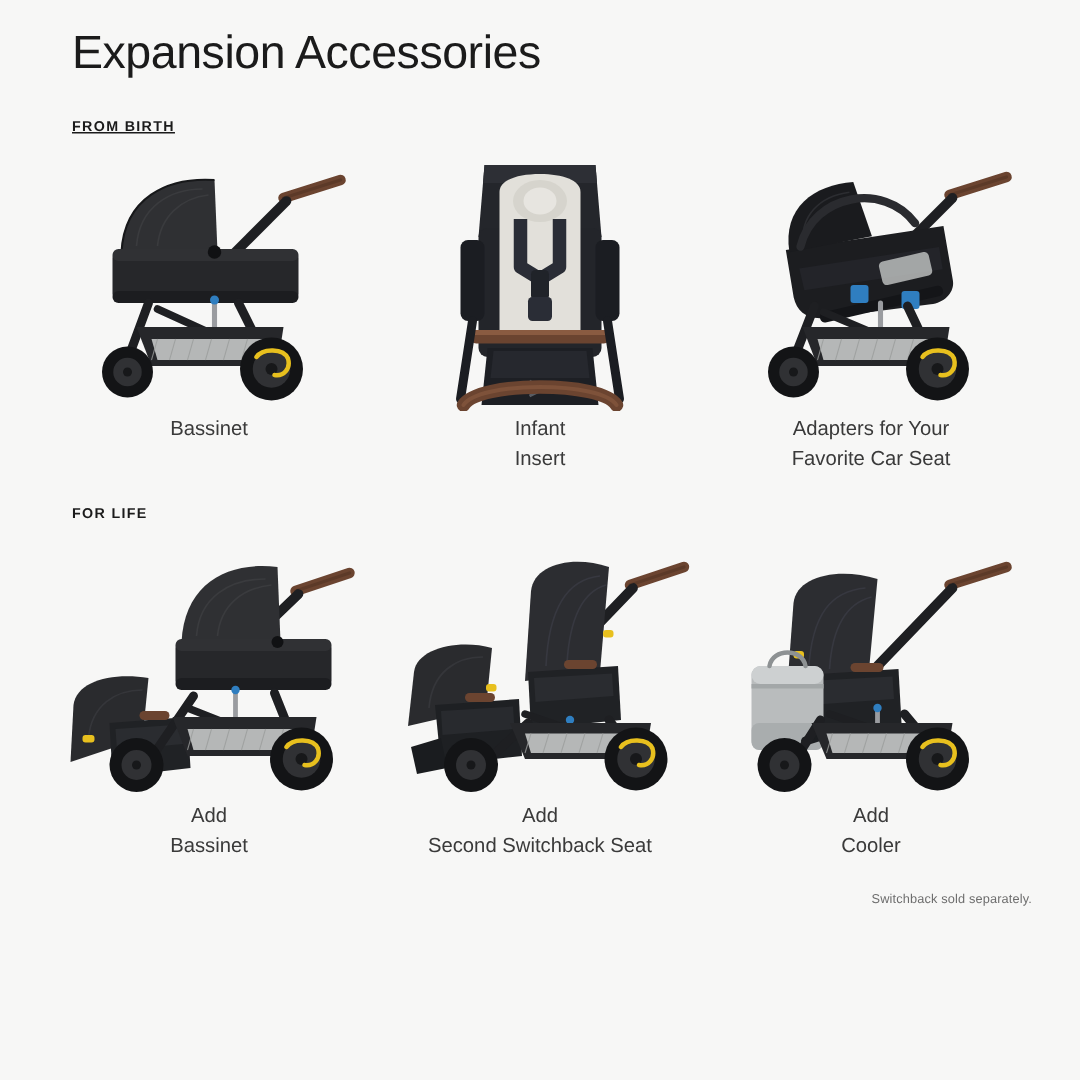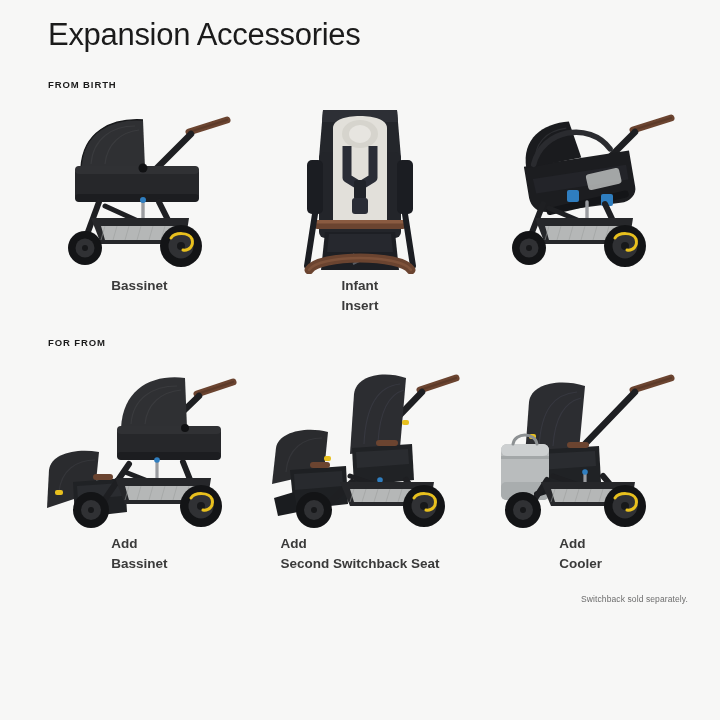--- a/index.html
+++ b/index.html
@@ -43,21 +43,21 @@
   }
 
   
   .section-label {
     font-size: 9.5px;
     font-weight: 700;
     letter-spacing: 0.9px;
     color: #1b1b1b;
     margin-left: 16px;
   }
-  .section-from-birth { margin-top: 27px; }
+  .section-from-birth { margin-top: 27px; text-decoration: underline; }
   .section-for-life   { margin-top: 22px; }
 
   
   .grid {
     display: grid;
     grid-template-columns: repeat(3, 1fr);
     column-gap: 6px;
     margin-top: 4px;
   }
   .cell {
@@ -67,25 +67,25 @@
   }
   .figure {
     height: 180px;
     width: 100%;
     display: flex;
     align-items: center;
     justify-content: center;
   }
   .figure svg { display: block; }
   .caption {
-    text-align: left;
+    text-align: center;
     font-size: 13.5px;
     line-height: 1.45;
     color: #3a3a3a;
-    font-weight: 700;
+    font-weight: 400;
     margin-top: 2px;
     white-space: pre-line;
   }
 
   
   .footnote {
     position: absolute;
     right: 32px;
     bottom: 8px;
     font-size: 8.5px;
@@ -240,24 +240,26 @@
           <circle cx="144" cy="152" r="21" fill="#131416"></circle>
           <circle cx="144" cy="152" r="12.5" fill="#303134"></circle>
           <circle cx="144" cy="152" r="4" fill="#17181a"></circle>
           <path d="M134 144 C138 138 152 138 155 145 C157 152 152 157 146 156" fill="none" stroke="#e8c01e" stroke-width="3" stroke-linecap="round"></path>
 
           <circle cx="48" cy="154" r="17" fill="#131416"></circle>
           <circle cx="48" cy="154" r="9.5" fill="#303134"></circle>
           <circle cx="48" cy="154" r="3" fill="#17181a"></circle>
         </svg>
       </div>
+      <div class="caption">Adapters for Your
+Favorite Car Seat</div>
     </div>
   </div>
 
-  <div class="section-label section-for-life">FOR FROM</div>
+  <div class="section-label section-for-life">FOR LIFE</div>
 
   <div class="grid">
 
     <div class="cell">
       <div class="figure">
         <svg width="212" height="180" viewBox="0 0 212 180" aria-hidden="true">
 
           <path d="M164 42 L200 30" stroke="#6b4430" stroke-width="7" stroke-linecap="round"></path>
           <path d="M164 42 L200 30" stroke="#4a2e20" stroke-width="2.2" stroke-linecap="round" opacity=".45"></path>
           <path d="M166 44 L112 96" stroke="#1e1f22" stroke-width="6.5" stroke-linecap="round"></path>

